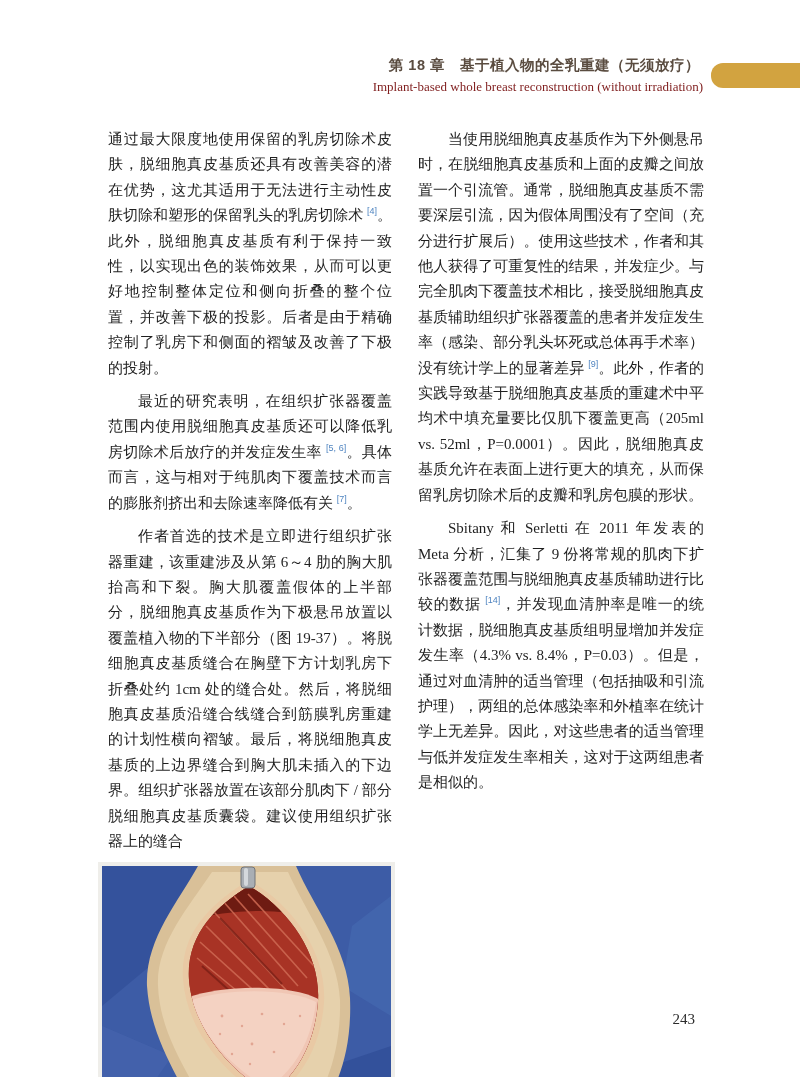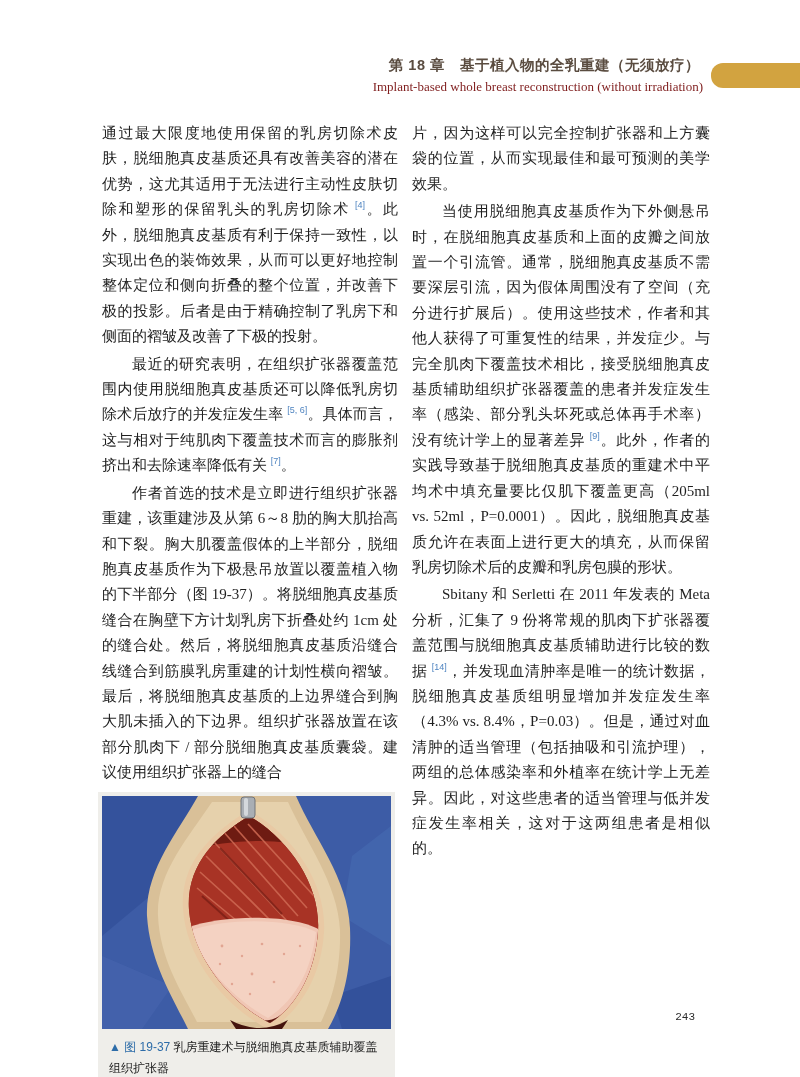--- a/index.html
+++ b/index.html
@@ -22,57 +22,57 @@
     position:absolute; top:63px; right:0; width:89px; height:25px;
     background:#d2a340; border-radius:12px 0 0 12px;
   }
   
   .col {
     position:absolute; top:119px; width:300px;
     font-size:15px; line-height:25.4px; text-align:justify;
   }
   .col-left  { left:100px; }
   .col-right { left:410px; width:302px; }
-  .col p { margin:2px; }
+  .col p { margin:8px; }
   .col p.indent { text-indent:2em; }
   sup.ref {
     color:#4f84c0; font-size:9px; line-height:0;
     font-family:"Liberation Sans", sans-serif;
   }
   
   .figure { margin-top:6px; width:297px; background:#efeeea; margin-left:-2px; }
   .figure svg { display:block; margin:0 auto; padding-top:4px; }
   .caption {
     padding:8px 11px 14px;
     font-family:"Liberation Sans", sans-serif;
     font-size:12px; line-height:21px; color:#222222; text-align:left;
     text-indent:0;
   }
   .caption .marker { color:#2d6ca8; font-weight:normal; }
   
   .page-num {
     position:absolute; top:1011px; right:105px;
-    font-family:Liberation Mono, monospace;
-    font-size:11px; color:#2b2b2b;
+    font-family:Liberation Serif, serif;
+    font-size:15px; color:#2b2b2b;
   }
 </style>
 </head>
 <body>
 
 <div class="page">
 
   <div class="header-zh">第 18 章　基于植入物的全乳重建（无须放疗）</div>
   <div class="header-en">Implant-based whole breast reconstruction (without irradiation)</div>
   <div class="header-tab"></div>
 
   <div class="col col-left">
     <div>
         <p>通过最大限度地使用保留的乳房切除术皮肤，脱细胞真皮基质还具有改善美容的潜在优势，这尤其适用于无法进行主动性皮肤切除和塑形的保留乳头的乳房切除术 <sup class="ref">[4]</sup>。此外，脱细胞真皮基质有利于保持一致性，以实现出色的装饰效果，从而可以更好地控制整体定位和侧向折叠的整个位置，并改善下极的投影。后者是由于精确控制了乳房下和侧面的褶皱及改善了下极的投射。</p>
         <p class="indent">最近的研究表明，在组织扩张器覆盖范围内使用脱细胞真皮基质还可以降低乳房切除术后放疗的并发症发生率 <sup class="ref">[5, 6]</sup>。具体而言，这与相对于纯肌肉下覆盖技术而言的膨胀剂挤出和去除速率降低有关 <sup class="ref">[7]</sup>。</p>
-        <p class="indent">作者首选的技术是立即进行组织扩张器重建，该重建涉及从第 6～8 肋的胸大肌抬高和下裂。胸大肌覆盖假体的上半部分，脱细胞真皮基质作为下极悬吊放置以覆盖植入物的下半部分（图 19-37）。将脱细胞真皮基质缝合在胸壁下方计划乳房下折叠处约 1cm 处的缝合处。然后，将脱细胞真皮基质沿缝合线缝合到筋膜乳房重建的计划性横向褶皱。最后，将脱细胞真皮基质的上边界缝合到胸大肌未插入的下边界。组织扩张器放置在该部分肌肉下 / 部分脱细胞真皮基质囊袋。建议使用组织扩张器上的缝合</p>
+        <p class="indent">作者首选的技术是立即进行组织扩张器重建，该重建涉及从第 6～4 肋的胸大肌抬高和下裂。胸大肌覆盖假体的上半部分，脱细胞真皮基质作为下极悬吊放置以覆盖植入物的下半部分（图 19-37）。将脱细胞真皮基质缝合在胸壁下方计划乳房下折叠处约 1cm 处的缝合处。然后，将脱细胞真皮基质沿缝合线缝合到筋膜乳房重建的计划性横向褶皱。最后，将脱细胞真皮基质的上边界缝合到胸大肌未插入的下边界。组织扩张器放置在该部分肌肉下 / 部分脱细胞真皮基质囊袋。建议使用组织扩张器上的缝合</p>
       </div>
 
     <div class="figure">
       <svg width="289" height="233" viewBox="0 0 289 233" role="img" aria-label="术中照片：乳房切除切口内上方为胸大肌，下方为覆盖组织扩张器的脱细胞真皮基质，周围为蓝色手术巾">
         <defs>
           <clipPath id="woundClip">
             <path d="M147,20 C188,44 219,90 216,135 C213,181 191,213 168,227 C133,210 91,165 87,114 C84,69 114,40 147,20 Z"></path>
           </clipPath>
           <linearGradient id="admGrad" x1="0" y1="0" x2="0" y2="1">
             <stop offset="0" stop-color="#f3cdbc"></stop>
@@ -136,21 +136,20 @@
       </svg>
       <div class="caption">
         <span class="marker">▲ 图 19-37</span>
         <span>乳房重建术与脱细胞真皮基质辅助覆盖组织扩张器</span>
       </div>
     </div>
   </div>
 
   <div class="col col-right">
     <div>
-        <p>片，因为这样可以完全控制扩张器和上方囊袋的位置，从而实现最佳和最可预测的美学效果。</p>
         <p class="indent">当使用脱细胞真皮基质作为下外侧悬吊时，在脱细胞真皮基质和上面的皮瓣之间放置一个引流管。通常，脱细胞真皮基质不需要深层引流，因为假体周围没有了空间（充分进行扩展后）。使用这些技术，作者和其他人获得了可重复性的结果，并发症少。与完全肌肉下覆盖技术相比，接受脱细胞真皮基质辅助组织扩张器覆盖的患者并发症发生率（感染、部分乳头坏死或总体再手术率）没有统计学上的显著差异 <sup class="ref">[9]</sup>。此外，作者的实践导致基于脱细胞真皮基质的重建术中平均术中填充量要比仅肌下覆盖更高（205ml vs. 52ml，P=0.0001）。因此，脱细胞真皮基质允许在表面上进行更大的填充，从而保留乳房切除术后的皮瓣和乳房包膜的形状。</p>
         <p class="indent">Sbitany 和 Serletti 在 2011 年发表的 Meta 分析，汇集了 9 份将常规的肌肉下扩张器覆盖范围与脱细胞真皮基质辅助进行比较的数据 <sup class="ref">[14]</sup>，并发现血清肿率是唯一的统计数据，脱细胞真皮基质组明显增加并发症发生率（4.3% vs. 8.4%，P=0.03）。但是，通过对血清肿的适当管理（包括抽吸和引流护理），两组的总体感染率和外植率在统计学上无差异。因此，对这些患者的适当管理与低并发症发生率相关，这对于这两组患者是相似的。</p>
       </div>
   </div>
 
   <div class="page-num">243</div>
 
 </div>
 
 </body></html>

